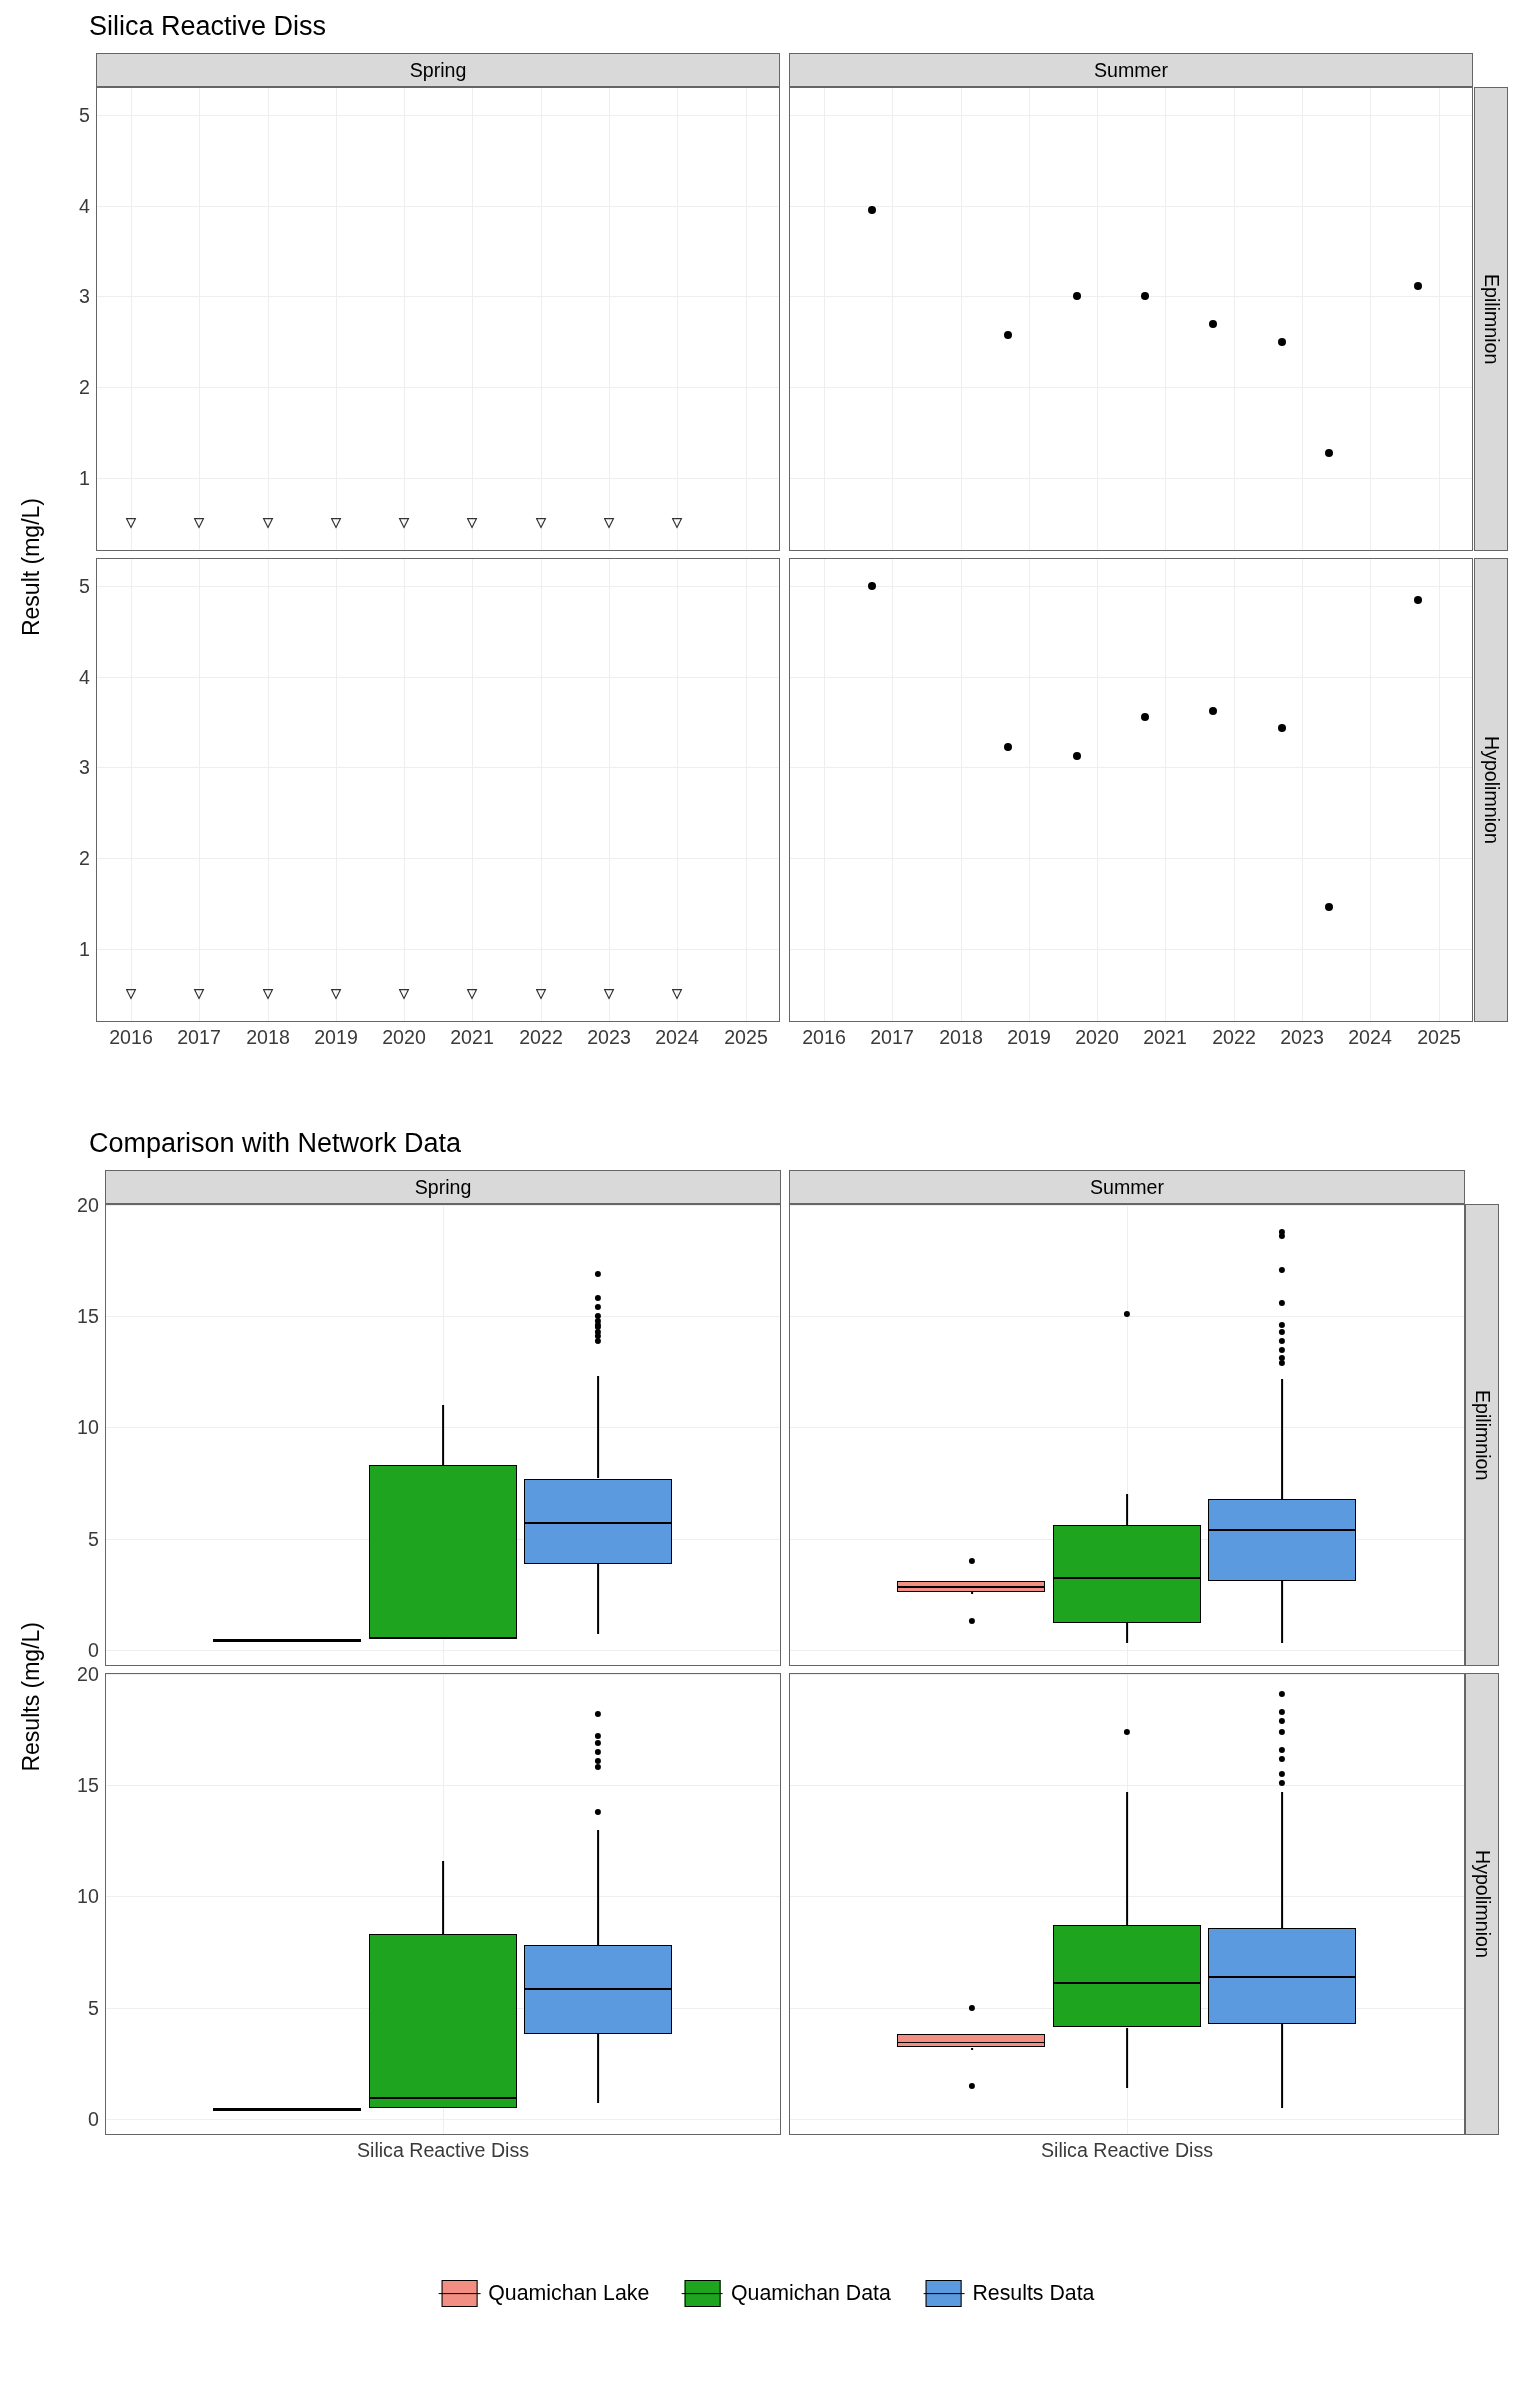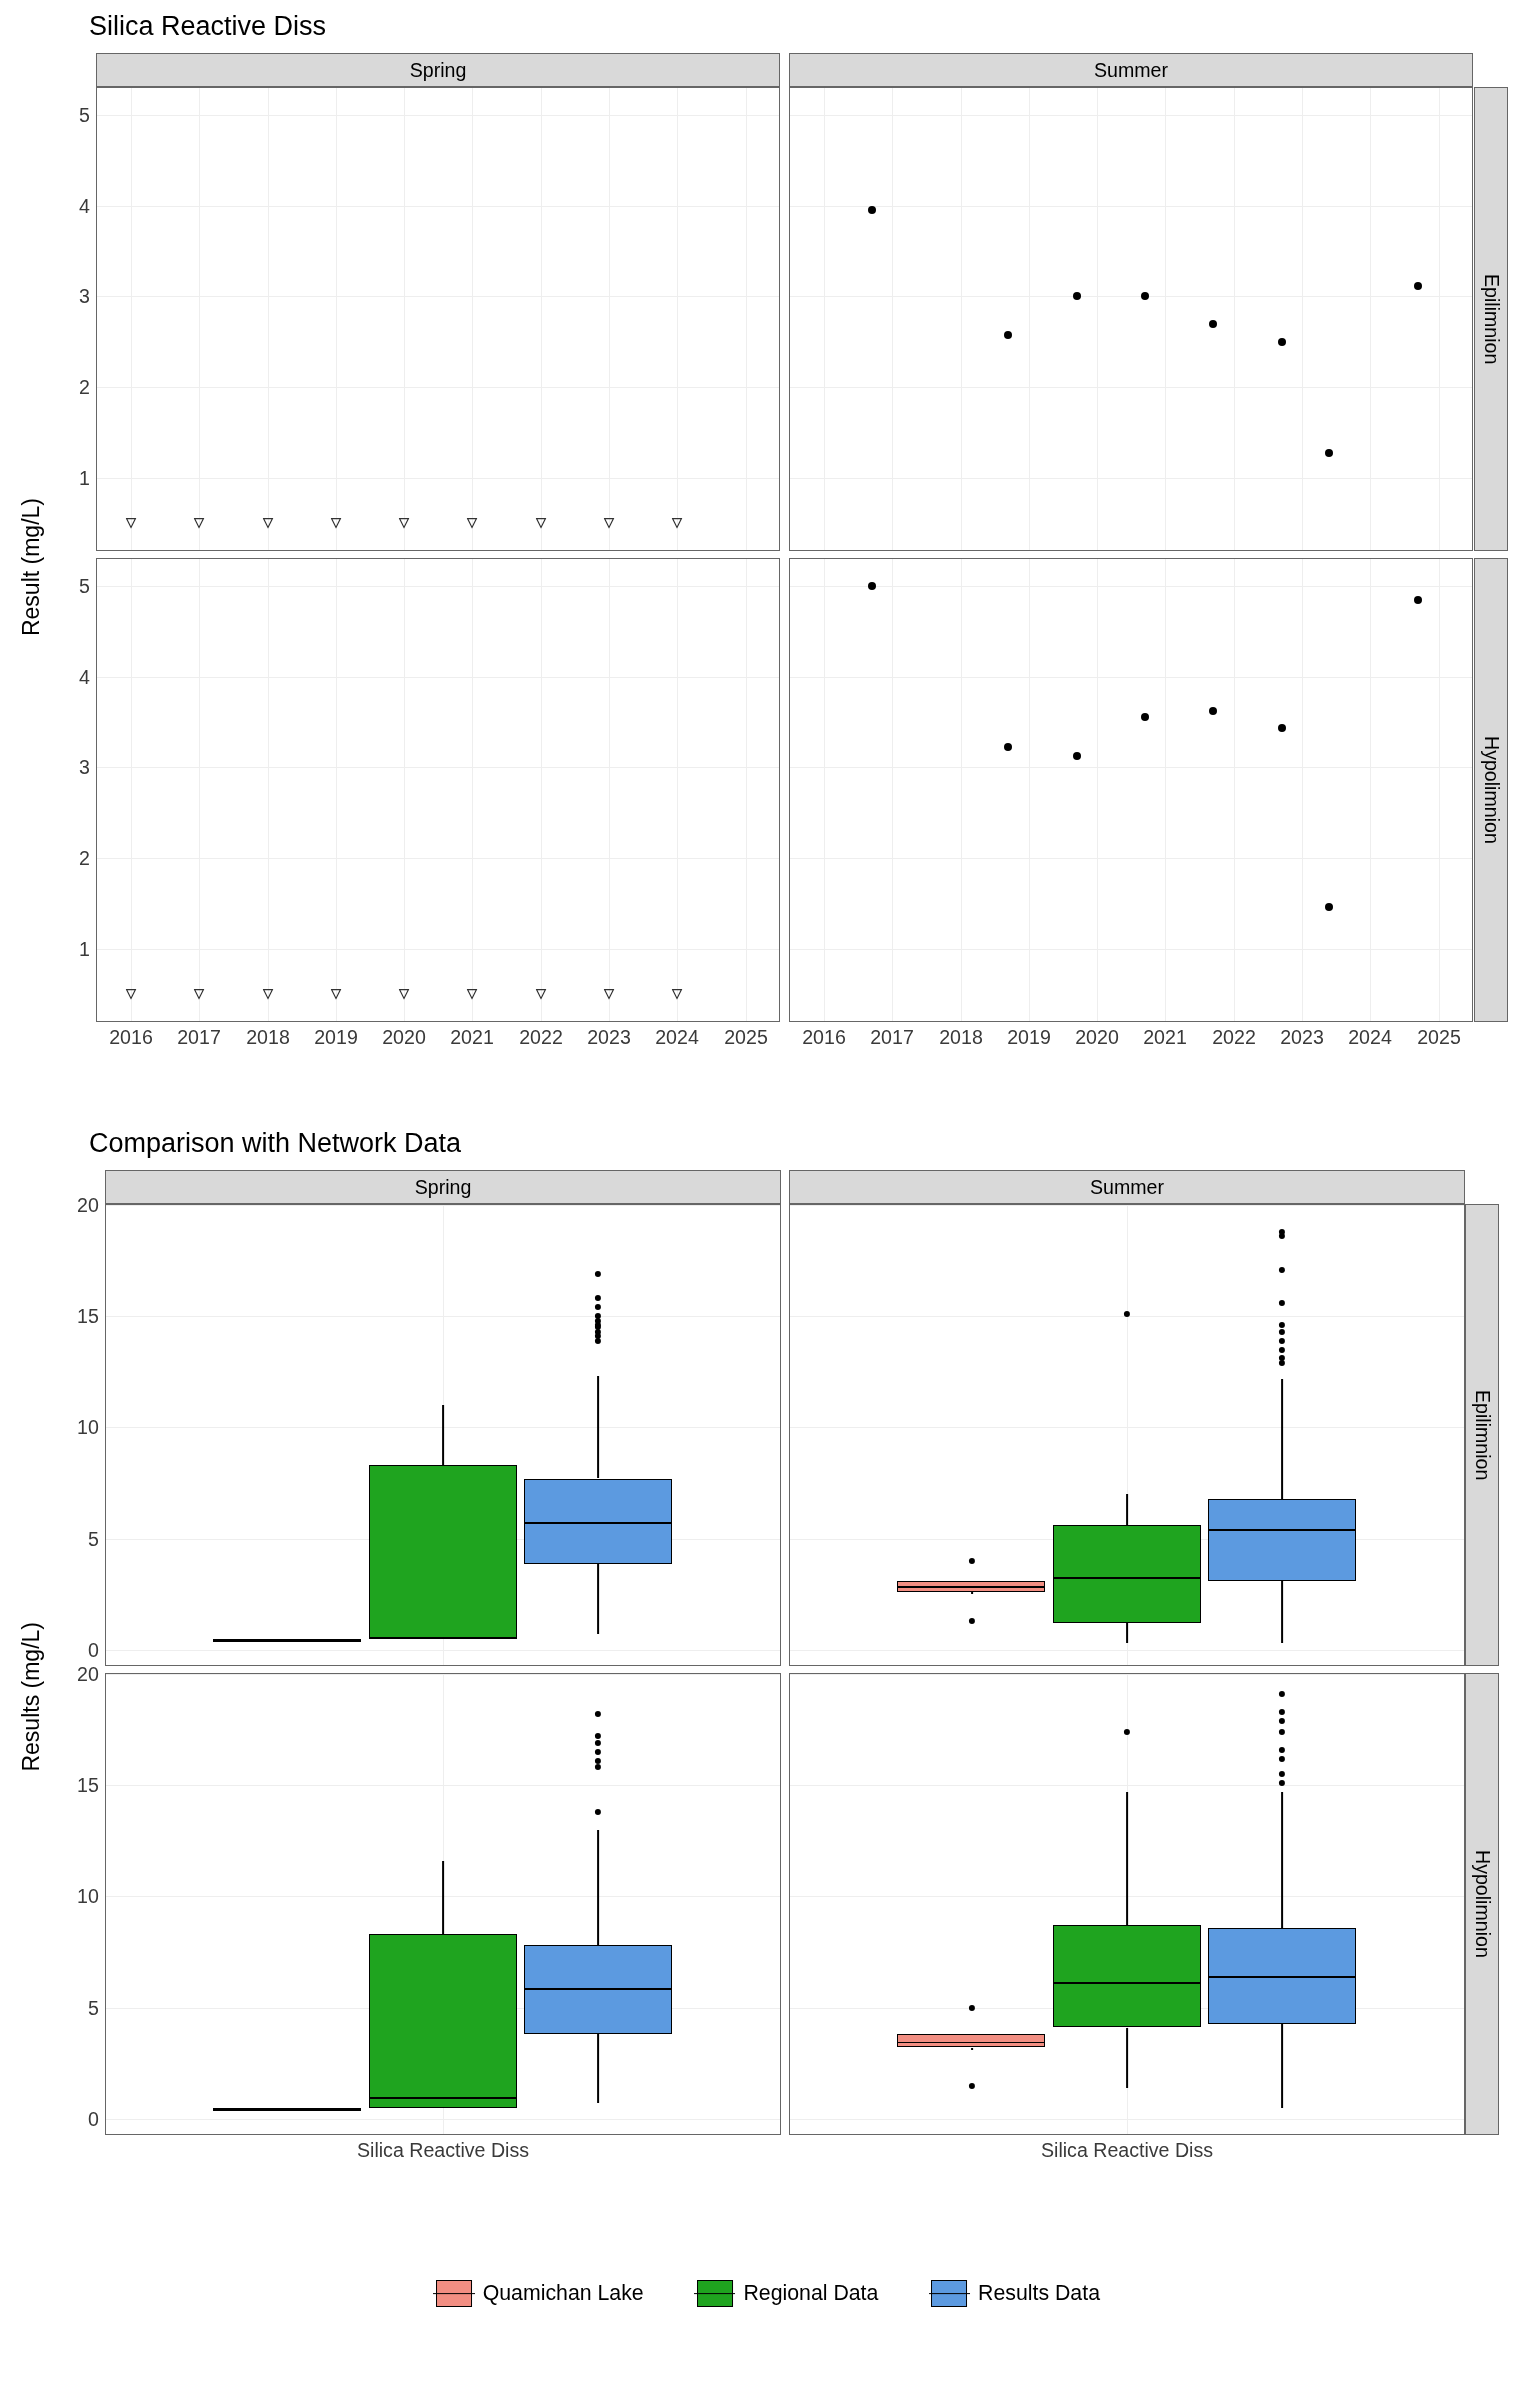--- a/index.html
+++ b/index.html
@@ -83,21 +83,21 @@
     bottom: 0;
   }
   .box .med { position:absolute; left:-0.9px; right:-0.9px; height:1.8px; background:#000; }
   .whisk { position:absolute; width:1.8px; background:#000; transform:translateX(-50%);}
 
   .legend {
     position: absolute;
     left: 50%;
     transform: translateX(-50%);
     display: flex;
-    gap: 53px;
+    gap: 35px;
     font-size: 21.3px;
     align-items: center;
   }
   .legend .key { display:flex; align-items:center; gap:10.7px;}
   .legend .sw {
     width: 36px; height: 27px;
     border: 1.3px solid #000;
     position: relative;
   }
   .legend .sw::after{
@@ -487,20 +487,20 @@
     </div>
 </div>
 
 <div class="legend" style="top:2280px;">
   <div class="key">
     <div class="sw" style="background:#f28e82;"></div>
     <span>Quamichan Lake</span>
   </div>
   <div class="key">
     <div class="sw" style="background:#1fa41f;"></div>
-    <span>Regional Data</span>
+    <span>Quamichan Data</span>
   </div>
   <div class="key">
     <div class="sw" style="background:#5c9ae0;"></div>
     <span>Results Data</span>
   </div>
 </div>
 
 
 </body></html>

